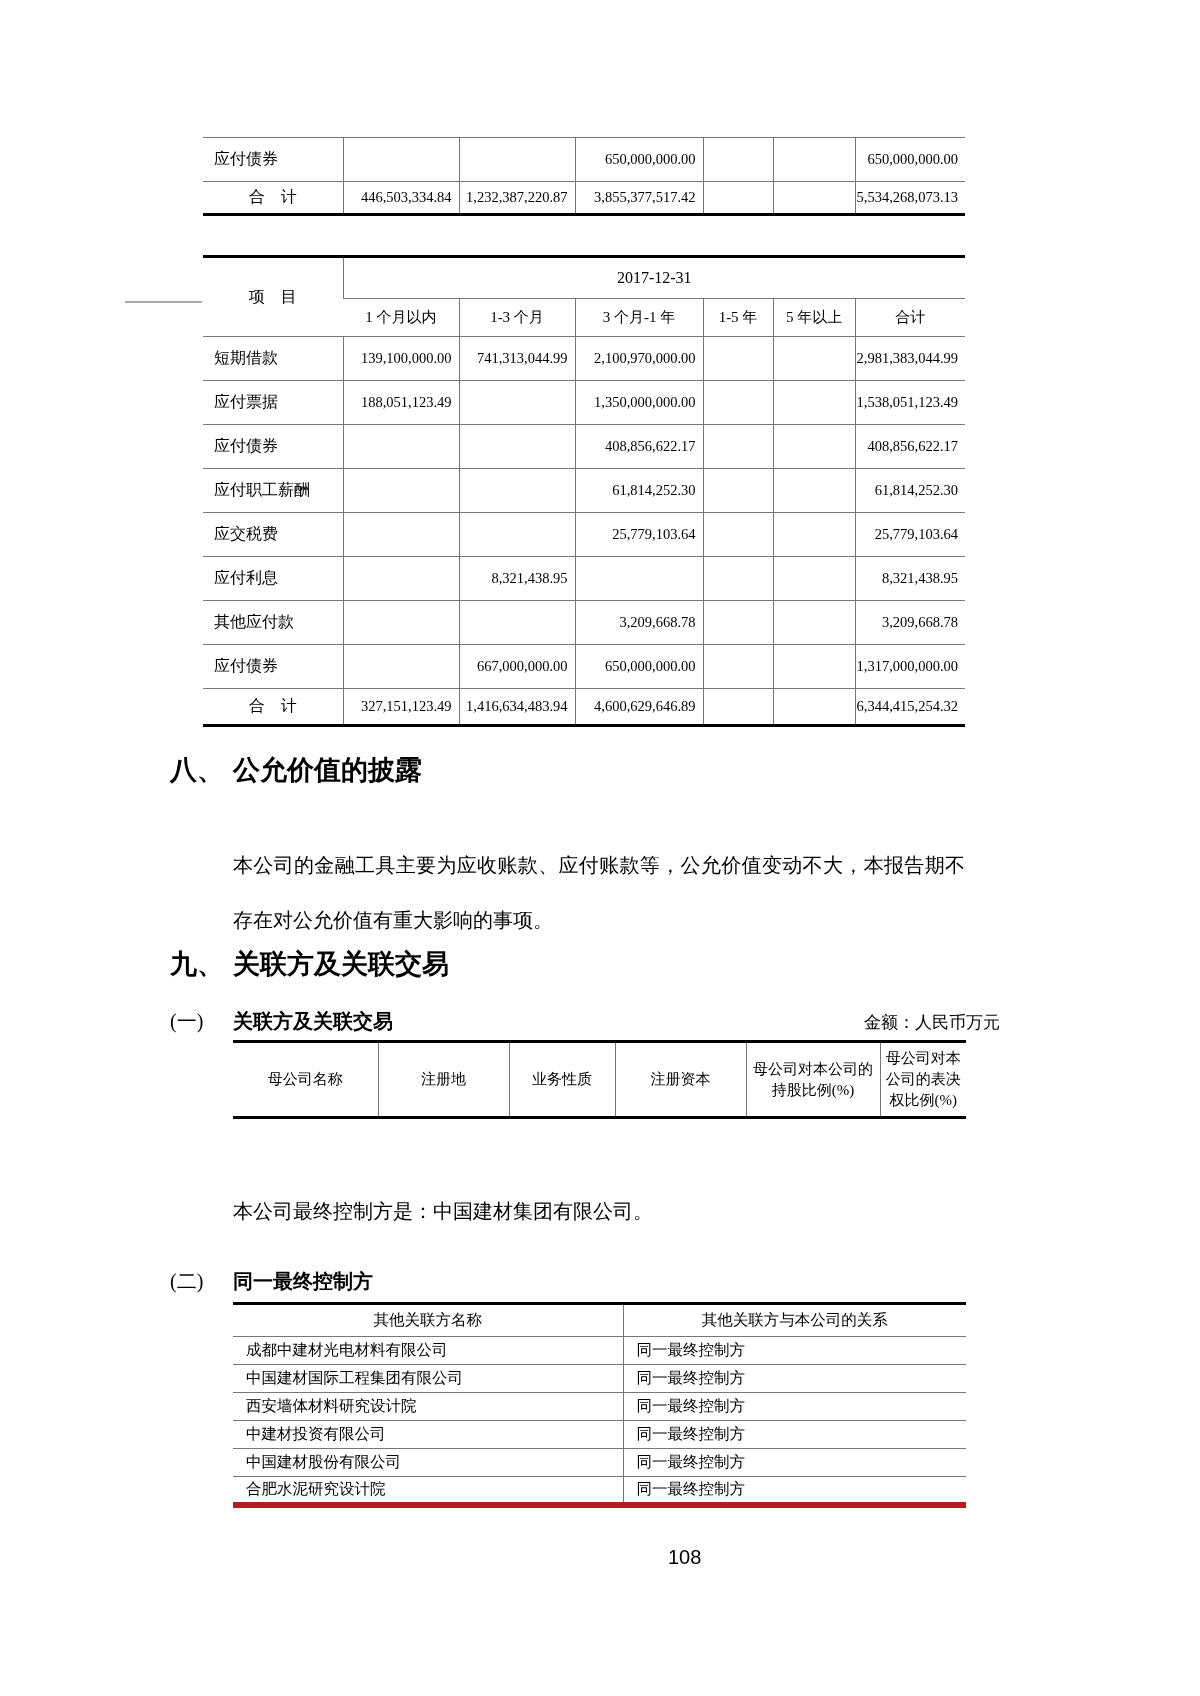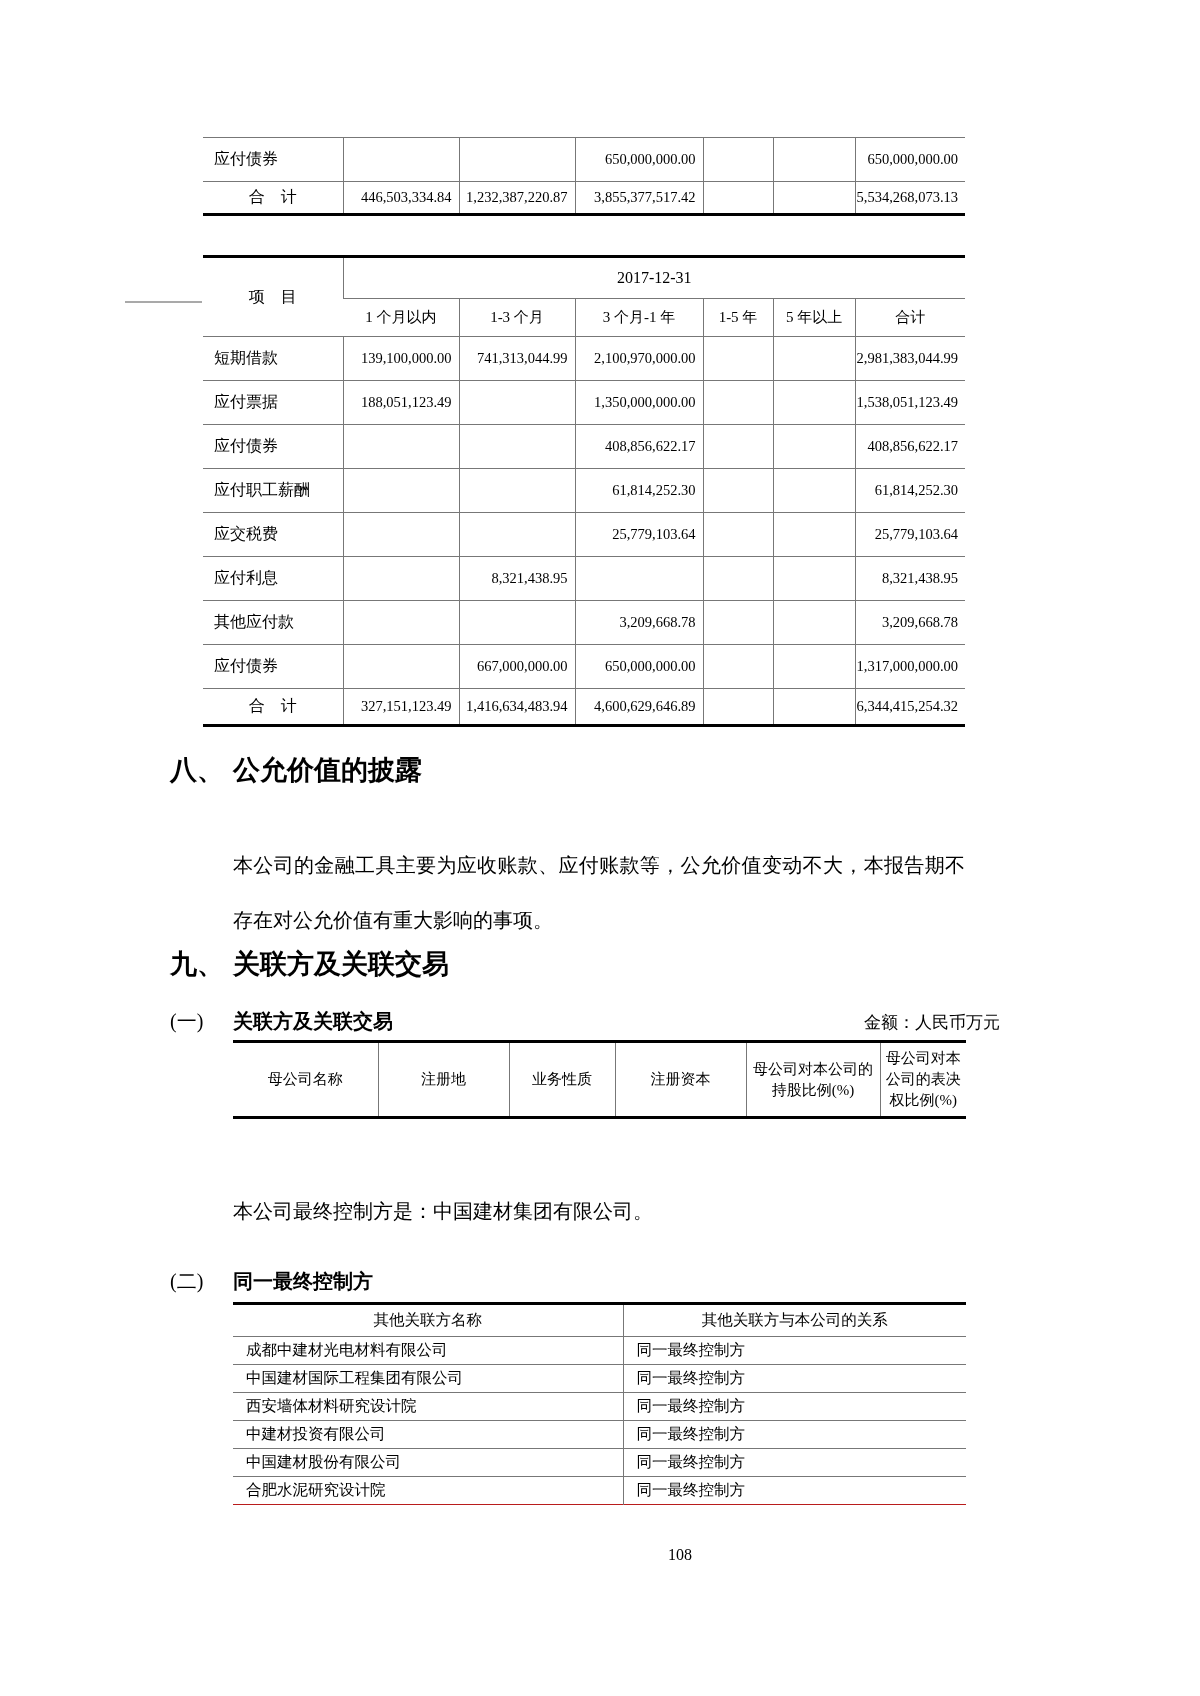--- a/index.html
+++ b/index.html
@@ -40,41 +40,41 @@
   #tbl-parent td{border-left:1px solid #777;vertical-align:middle;}
   #tbl-parent td:first-child{border-left:none;}
   #tbl-parent tr.h{height:76px;}
   #tbl-parent tr.h td{border-bottom:1px solid #777;text-align:center;font-size:15px;line-height:21px;padding:2px 4px;}
   #tbl-parent tr.d{height:66px;}
   #tbl-parent .name{font-size:16px;padding:0 10px;letter-spacing:3px;line-height:26px;}
   #tbl-parent .ctr{text-align:center;font-size:16px;}
   #tbl-parent .num{text-align:right;padding-right:10px;font-size:15px;white-space:nowrap;}
 
   
-  #tbl-related table{width:733px;border-top:3px solid #000;border-bottom:1px solid #b91c1c;}
+  #tbl-related table{width:733px;border-top:3px solid #000;border-bottom:6px solid #b91c1c;}
   #tbl-related td{border-left:1px solid #777;border-bottom:1px solid #777;vertical-align:middle;font-size:15.5px;}
   #tbl-related td:first-child{border-left:none;}
   #tbl-related tr.h{height:33px;}
   #tbl-related tr.h td{text-align:center;}
   #tbl-related tr.d{height:28px;}
   #tbl-related tr.d td{padding-left:13px;}
   #tbl-related tr:last-child td{border-bottom:none;}
 
   
   .sec-head{display:flex;font-family:"Liberation Sans","DejaVu Sans",sans-serif;font-weight:bold;font-size:27px;line-height:34px;}
   .sec-num{width:63px;flex:0 0 63px;}
   .sub-row{display:flex;align-items:baseline;width:830px;}
   .sub-num{width:63px;flex:0 0 63px;font-family:"Liberation Serif","DejaVu Serif",serif;font-size:20px;}
   .sub-title{font-family:"Liberation Sans","DejaVu Sans",sans-serif;font-weight:bold;font-size:20px;}
   .sub-spacer{flex:1;}
   .amount-note{font-size:17px;}
   .para{width:732px;font-size:20px;line-height:55px;text-align:justify;}
   .note-line{font-size:20px;}
   .gray-mark{width:77px;height:2px;background:#a9a9a9;}
-  .pagenum{font-family:Liberation Serif, serif;font-size:16px;}
+  .pagenum{font-family:Liberation Sans, sans-serif;font-size:20px;}
 </style>
 </head>
 <body>
 
 <div>
 
   <div class="abs mt" id="tbl-prev" style="top:137px;left:203px;">
     <table>
       <colgroup>
         <col style="width:140px">

